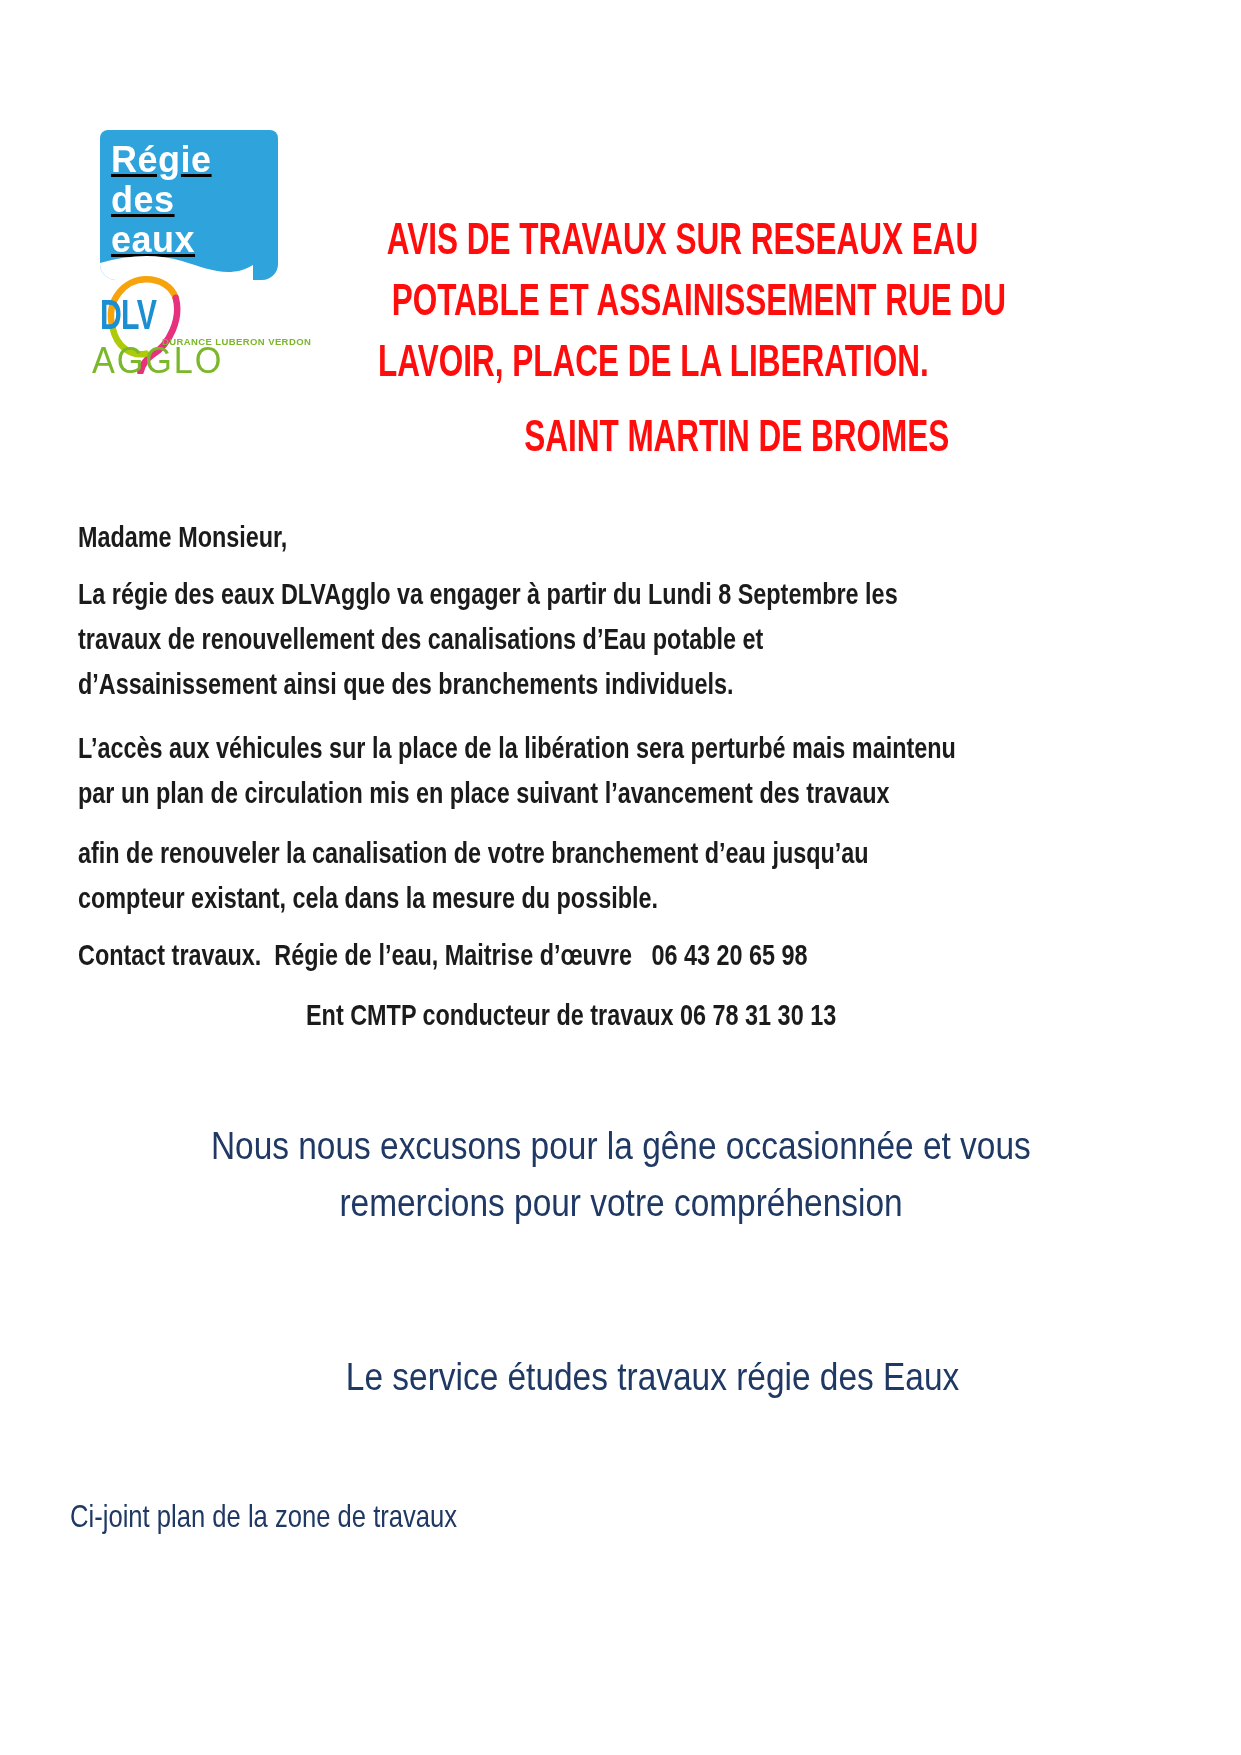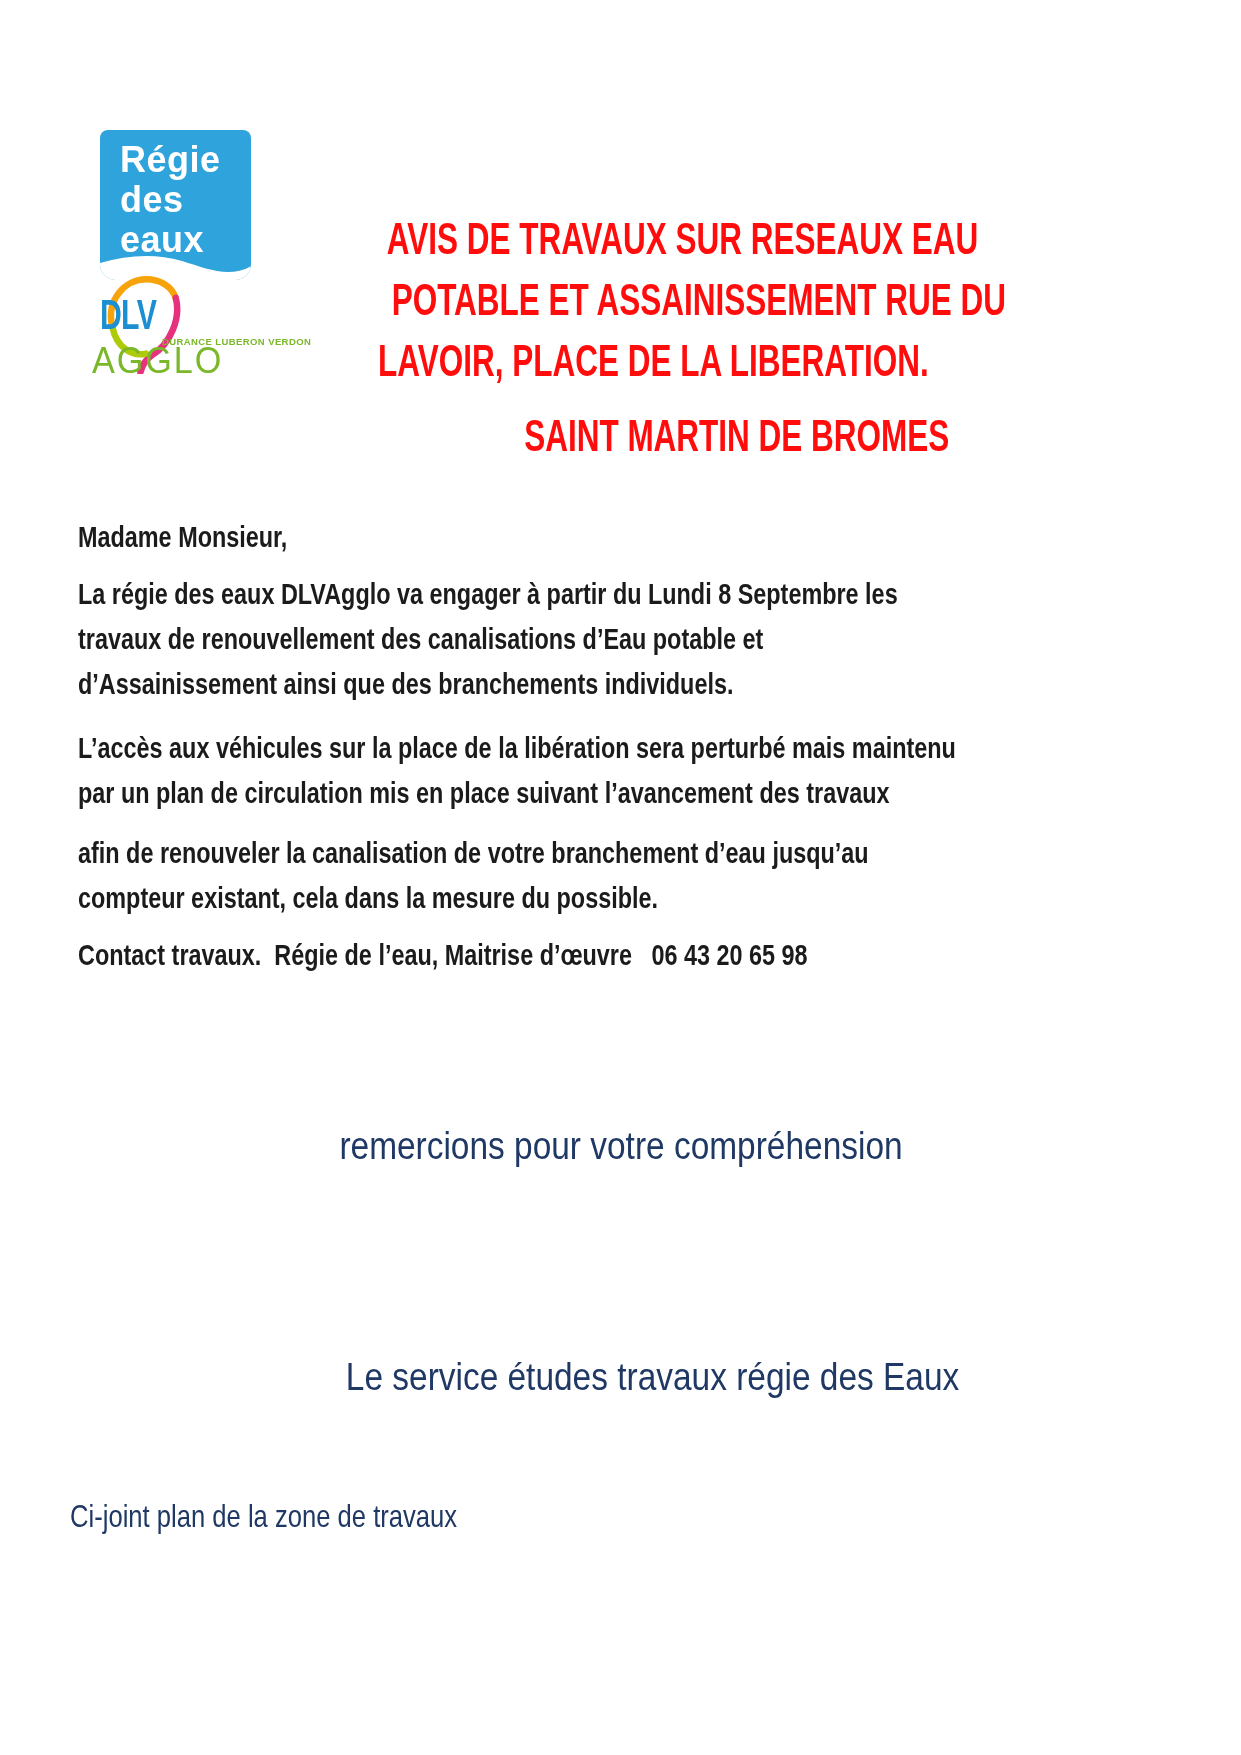--- a/index.html
+++ b/index.html
@@ -8,26 +8,27 @@
     width:1241px; height:1755px;
     background:#ffffff;
     overflow:hidden;
     font-family:"Liberation Sans", sans-serif;
   }
 
   
   .logo { position:absolute; left:100px; top:130px; width:180px; }
   .logo-box {
     position:relative;
-    width:151px; height:150px;
+    width:178px; height:150px;
     background:#2FA3DB;
     border-radius:8px 8px 16px 16px;
     overflow:hidden;
     box-sizing:border-box;
-    padding:10px 0 0 20px;
+    padding:10px 0 0 11px;
+    text-decoration:underline;
   }
   .logo-word {
     color:#ffffff; font-size:36px; line-height:40px; font-weight:700;
     letter-spacing:0.5px;
   }
   .logo-wave { position:absolute; left:0; bottom:-1px; width:153px; height:28px; }
   .dlv-row { position:relative; margin-top:12px; height:52px; width:180px; }
   .swirl-svg { position:absolute; left:-6px; top:-22px; width:104px; height:104px; }
   .dlv-text {
     position:relative; display:inline-block;
@@ -137,23 +138,25 @@
       <div><span class="cx">L’accès aux véhicules sur la place de la libération sera perturbé mais maintenu</span></div>
       <div><span class="cx">par un plan de circulation mis en place suivant l’avancement des travaux</span></div>
     </div>
 
     <div class="para mt-p3">
       <div><span class="cx">afin de renouveler la canalisation de votre branchement d’eau jusqu’au</span></div>
       <div><span class="cx">compteur existant, cela dans la mesure du possible.</span></div>
     </div>
 
     <div class="para mt-c1"><span class="cx">Contact travaux.  Régie de l’eau, Maitrise d’œuvre   06 43 20 65 98</span></div>
+    <div class="para mt-c2"><span class="cx">Ent CMTP conducteur de travaux 06 78 31 30 13</span></div>
   </div>
 
   <div class="apology">
+    <div><span class="cx">Nous nous excusons pour la gêne occasionnée et vous</span></div>
     <div><span class="cx">remercions pour votre compréhension</span></div>
   </div>
 
   <div class="signature"><span class="cx">Le service études travaux régie des Eaux</span></div>
 
   <div class="attachment"><span class="cx">Ci-joint plan de la zone de travaux</span></div>
 
 </div>
 
 </body></html>

